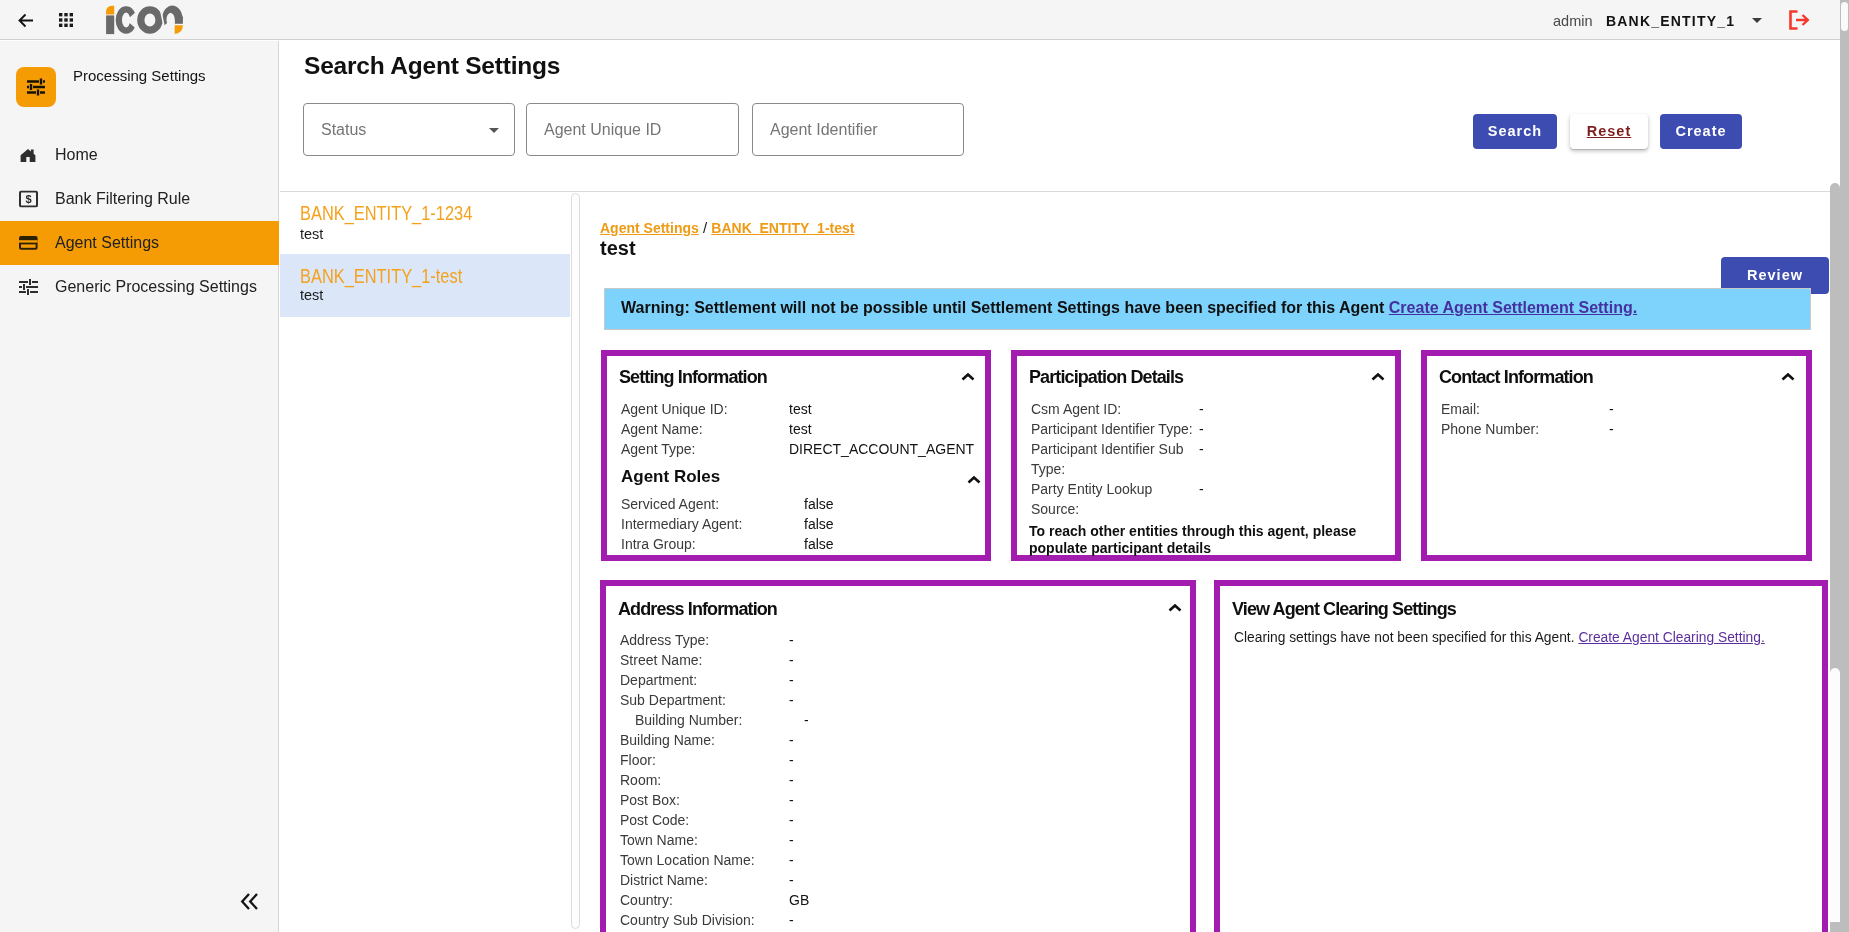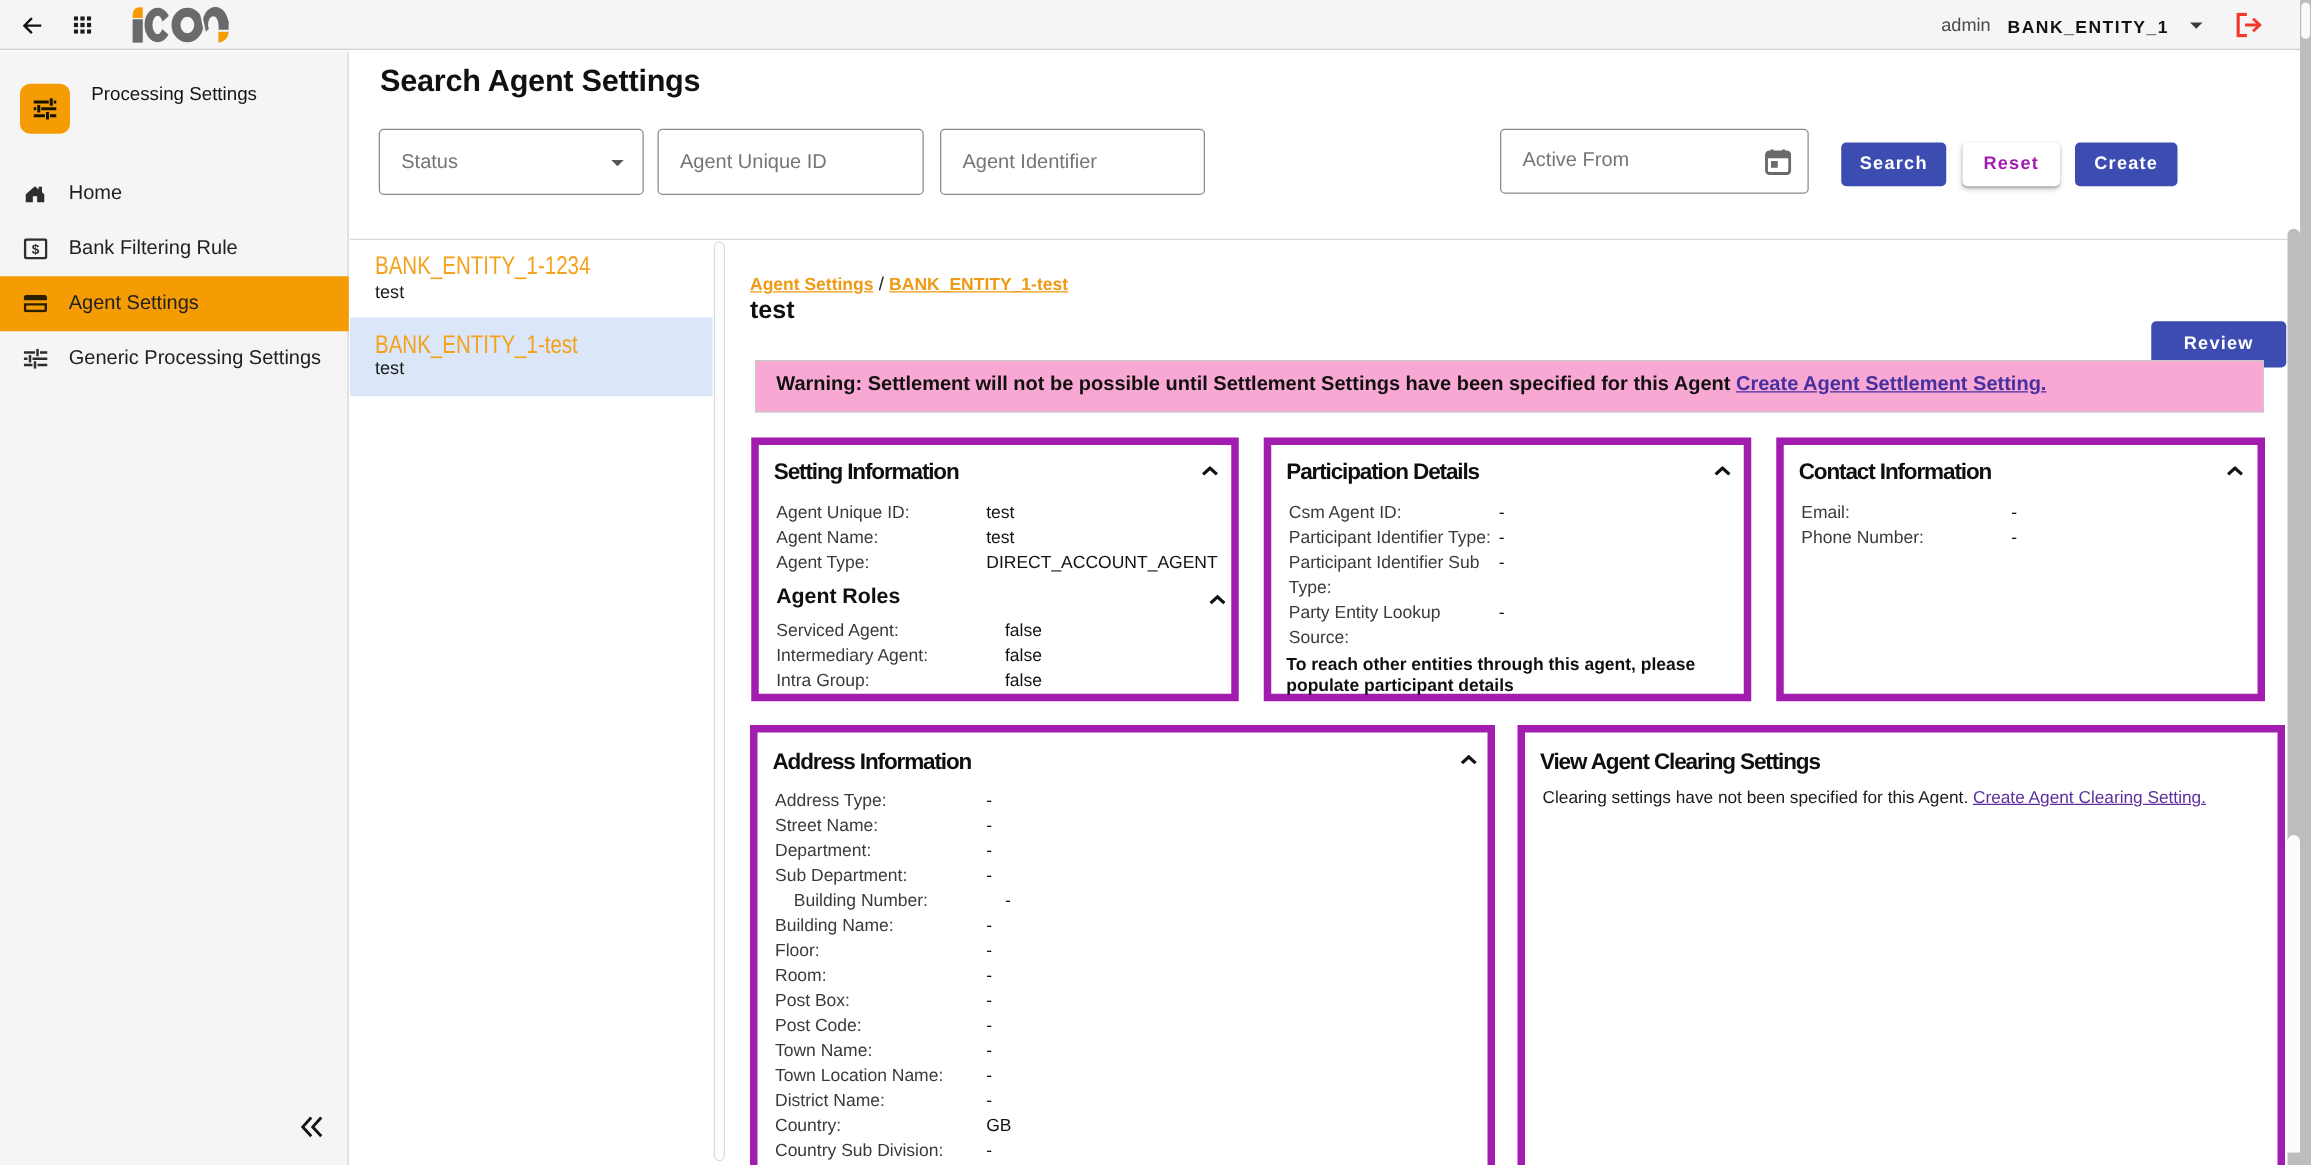--- a/index.html
+++ b/index.html
@@ -19,34 +19,34 @@
   .mlabel { position:absolute; left:55px; top:50%; transform:translateY(-50%); font-size:16px; color:#212121; white-space:nowrap; }
   .micon { position:absolute; left:19px; top:50%; transform:translateY(-50%); }
 
   
   #content { left:280px; top:41px; width:1550px; height:891px; background:#fff; }
   h1.pagetitle { position:absolute; left:24px; top:11px; font-size:24.5px; color:#111; letter-spacing:-0.2px; }
   .finput { position:absolute; top:62px; height:53px; border:1px solid #8a8a8a; border-radius:4px; background:#fff;padding-left:24px; }
   .ph { position:absolute; left:17px; top:50%; transform:translateY(-50%); font-size:16px; color:#757575; }
   .caret { position:absolute; right:15px; top:50%; margin-top:-2px; width:0; height:0; border-left:5px solid transparent; border-right:5px solid transparent; border-top:5px solid #565656; }
   .btn { position:absolute; top:73px; height:35px; border-radius:4px; font-weight:bold; font-size:14.5px; letter-spacing:1px; color:#fff; background:#3c4cb0; text-align:center; line-height:35px; }
-  .btn.light { background:#fff; color:#a21caf; box-shadow:0 2px 4px rgba(0,0,0,0.25), 0 1px 1px rgba(0,0,0,0.15); }
+  .btn.light { background:#fff; color:#7f1d1d; box-shadow:0 2px 4px rgba(0,0,0,0.25), 0 1px 1px rgba(0,0,0,0.15);text-decoration:underline; }
   #divider { left:0; top:150px; width:1550px; height:1px; background:#dadada; }
 
   
   .litem { left:0; width:290px; }
   .ltitle { position:absolute; left:20px; font-size:20.5px; color:#f4a11c; white-space:nowrap; transform:scaleX(0.8); transform-origin:left top; }
   .lsub { position:absolute; left:20px; font-size:14.5px; color:#1b1b1b; }
   #lscroll { left:291px; top:152px; width:9px; height:736px; background:#fdfdfd; border:1px solid #dcdcdc; border-radius:4.5px; }
 
   
   .crumb { font-size:14px; font-weight:bold; color:#ef9a14; text-decoration:underline; }
   #dtitle { left:320px; top:196px; font-size:20px; font-weight:bold; color:#111; }
   #review { left:1441px; top:179px; width:108px; height:37px; line-height:37px; top:179px;margin-top:37px; }
-  #warn { left:324px; top:247px; width:1207px; height:42px; border:1px solid #c9c9c9; background:#f9a8d4; }
+  #warn { left:324px; top:247px; width:1207px; height:42px; border:1px solid #c9c9c9; background:#7dd3fc; }
   #warn .wtext { position:absolute; left:16px; top:10px; font-size:16px; font-weight:bold; color:#101010; white-space:nowrap; }
   a.wlink { color:#44309f; text-decoration:underline; }
   a.plink { color:#5c2f9e; font-weight:normal; }
 
   .card { position:absolute; border:6px solid #a21caf; background:#fff; }
   .chead { position:absolute; left:12px; top:11px; font-size:18px; font-weight:bold; color:#0f0f0f; white-space:nowrap; letter-spacing:-0.9px; }
   .chev { position:absolute; width:14px; height:8px; }
   .row { position:absolute; left:14px; font-size:14px; line-height:20px; color:#1a1a1a; width:93%; }
   .row .lab { color:#3a3a3a; }
   .row .val { position:absolute; left:168px; top:0; color:#111; }
@@ -143,30 +143,20 @@
   <div class="finput" style="left:23px; width:212px;">
       <span class="ph">Status</span>
       <span class="caret"></span>
     </div>
   <div class="finput" style="left:246px; width:213px;">
       <span class="ph">Agent Unique ID</span>
     </div>
   <div class="finput" style="left:472px; width:212px;">
       <span class="ph">Agent Identifier</span>
     </div>
-  <div class="finput" style="left:920px; width:247px; height:52px;">
-      <span class="ph">Active From</span>
-    <svg class="abs" style="right:13px; top:15px;" width="21" height="21" viewBox="0 0 21 21">
-      <rect x="4.6" y="0.5" width="2.2" height="3" fill="#6a6a6a"></rect>
-      <rect x="13.8" y="0.5" width="2.2" height="3" fill="#6a6a6a"></rect>
-      <rect x="1.2" y="2.6" width="18.6" height="17.2" rx="2.4" fill="none" stroke="#6a6a6a" stroke-width="2.3"></rect>
-      <rect x="1.6" y="3" width="17.8" height="4.6" fill="#6a6a6a"></rect>
-      <rect x="4.8" y="9.8" width="5.4" height="5.4" fill="#6a6a6a"></rect>
-    </svg>
-  </div>
   <div class="btn" style="left:1193px; width:84px;">Search</div>
   <div class="btn light" style="left:1290px; width:78px;">Reset</div>
   <div class="btn" style="left:1380px; width:82px;">Create</div>
   <div class="abs" id="divider"></div>
 
   <div class="abs litem" style="top:151px; height:62px;">
     <span class="ltitle" style="top:9px;">BANK_ENTITY_1-1234</span>
     <span class="lsub" style="top:34px;">test</span>
   </div>
   <div class="abs litem" style="top:213px; height:63px; background:#dbe7f8;">

